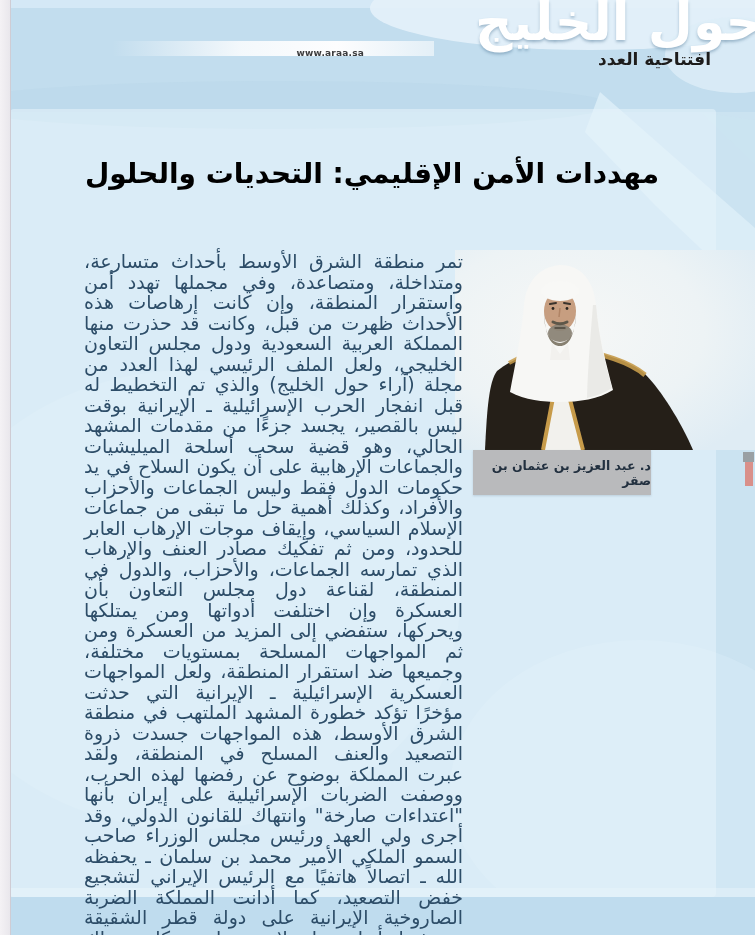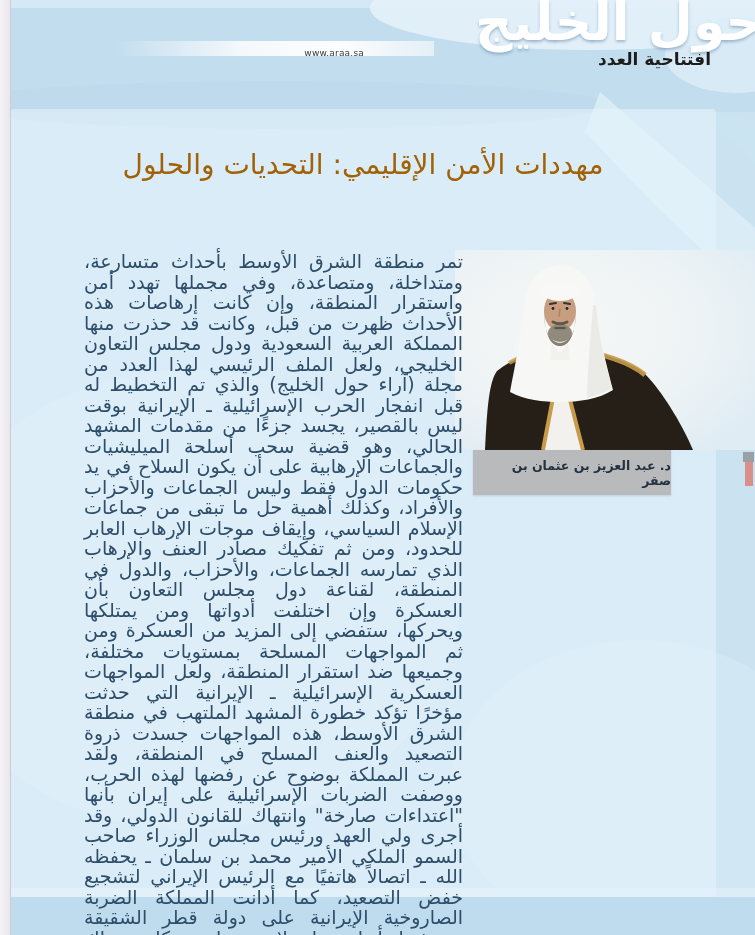--- a/index.html
+++ b/index.html
@@ -27,57 +27,56 @@
     position:absolute;left:112px;top:41px;width:322px;height:15px;
     background:linear-gradient(to right,
       rgba(255,255,255,0) 0%,
       rgba(252,253,254,0.85) 40%,
       #fdfdfe 70%,
       rgba(255,255,255,0.55) 100%);
     display:flex;align-items:center;justify-content:flex-end;
     direction:ltr;
   }
   .website-url{
-    font-size:9px;font-weight:normal;color:#3b3b3d;
+    font-size:9px;font-weight:bold;color:#3b3b3d;
     letter-spacing:0.2px;padding-right:70px;line-height:15px;margin-top:9px;
   }
   .masthead-title{
     position:absolute;top:-6px;right:-8px;
     font-size:52px;font-weight:bold;color:#ffffff;
     direction:rtl;white-space:nowrap;line-height:1.1;
     text-shadow:0 2px 3px rgba(80,120,150,0.45);
   }
   .masthead-subtitle{
     position:absolute;top:49px;right:44px;
     font-size:17px;font-weight:bold;color:#1c1c1c;
     direction:rtl;white-space:nowrap;
     text-shadow:0 0 1px rgba(255,255,255,0.6);
   }
   .article-title{
-    position:absolute;top:148px;left:10px;width:706px;margin:0;
+    position:absolute;top:148px;left:10px;width:706px;margin:9px;
     text-align:center;direction:rtl;
-    font-size:28px;font-weight:normal;color:#a16207;
+    font-size:28px;font-weight:bold;color:#000000;
     letter-spacing:0;
   }
   .article-body{
     position:absolute;left:84px;top:251px;width:379px;
     direction:rtl;text-align:justify;
     font-size:19px;line-height:20.5px;color:#2d4d68;
   }
   .article-body p{margin:0;}
   .portrait-photo{
     position:absolute;left:455px;top:250px;width:300px;height:200px;
   }
   .photo-caption{
     position:absolute;left:473px;top:450px;width:178px;height:45px;
     background:#b9babc;
     display:flex;align-items:center;justify-content:center;
     direction:rtl;font-size:12.5px;font-weight:bold;color:#233140;
     box-shadow:0 1px 2px rgba(120,140,155,0.3);
-    padding-left:20px;
   }
   .edge-ribbon{position:absolute;right:0;top:452px;width:12px;height:34px;}
   .edge-ribbon .cap{position:absolute;right:1px;top:0;width:11px;height:10px;background:#9aa0a4;}
   .edge-ribbon .tail{position:absolute;right:2px;top:10px;width:8px;height:24px;background:#d9908a;}
 </style>
 </head>
 <body>
 
 <div class="page">
 

